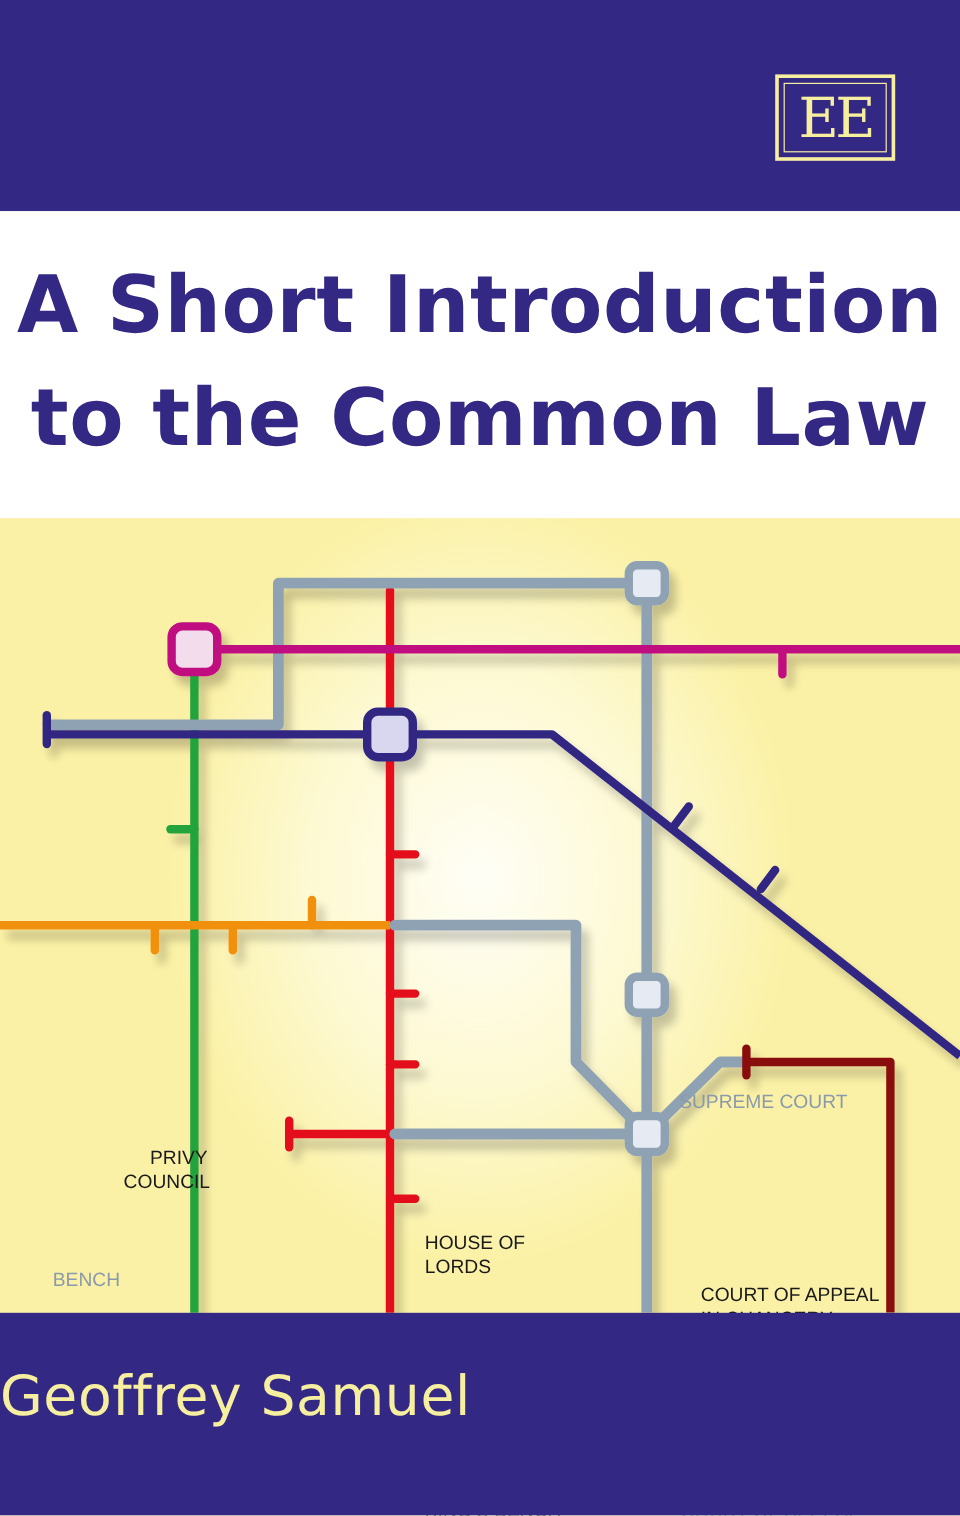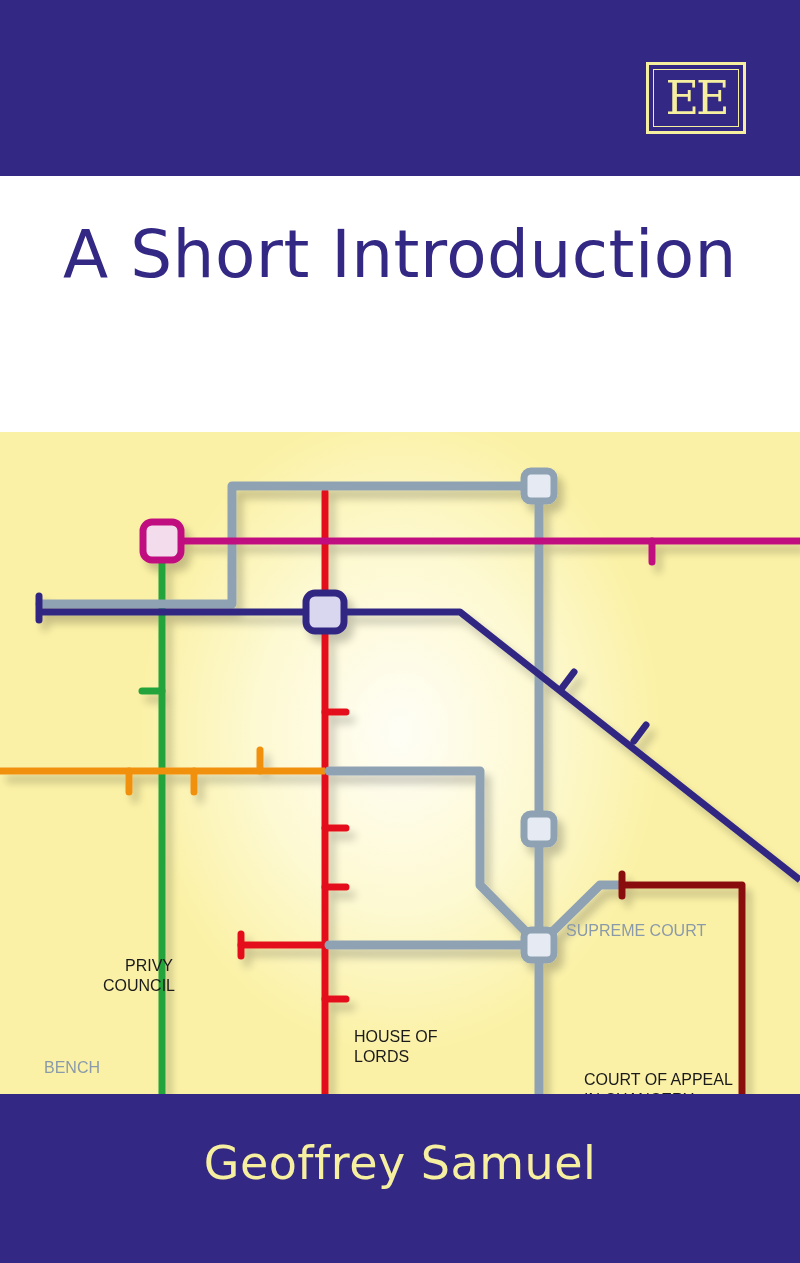--- a/index.html
+++ b/index.html
@@ -2,44 +2,45 @@
 <html><head>
 <meta charset="utf-8">
 <style>
   html,body{margin:0;padding:0;}
   body{width:800px;height:1263px;position:relative;overflow:hidden;background:#fff;font-family:"DejaVu Sans",sans-serif;}
   .top-band{position:absolute;left:0;top:0;width:800px;height:176px;background:#332883;padding-left:32px;}
   .logo{position:absolute;left:646px;top:62px;width:100px;height:72px;border:3px solid #f7efa0;box-sizing:border-box;}
   .logo-inner{position:absolute;left:4px;top:4px;right:4px;bottom:4px;border:1.5px solid #f7efa0;display:flex;align-items:center;justify-content:center;}
   .logo-text{font-family:"DejaVu Serif",serif;font-size:46px;color:#f7efa0;letter-spacing:-3px;line-height:1;}
   .title-area{position:absolute;left:0;top:176px;width:800px;height:256px;background:#fff;}
-  .title-line{position:absolute;left:0;width:800px;text-align:center;color:#332883;font-family:"DejaVu Sans",sans-serif;font-size:66px;font-weight:400;letter-spacing:0.5px;line-height:1;}
+  .title-line{position:absolute;left:0;width:800px;text-align:center;color:#332883;font-family:"DejaVu Sans",sans-serif;font-size:66px;font-weight:700;letter-spacing:0.5px;line-height:1;}
   .map{position:absolute;left:0;top:432px;width:800px;height:662px;
     background:radial-gradient(ellipse 260px 320px at 400px 300px,#fffef6 0%,#fdf9d2 55%,#fbf1a6 100%);
     background-color:#fbf1a6;}
   .map svg{position:absolute;left:0;top:0;}
   .bottom-band{position:absolute;left:0;top:1094px;width:800px;height:169px;background:#332883;}
-  .author{position:absolute;left:0;top:1140px;width:800px;text-align:center;color:#f7efa0;font-size:46px;font-weight:500;letter-spacing:0.5px;line-height:1;}
+  .author{position:absolute;left:0;top:1140px;width:800px;text-align:left;color:#f7efa0;font-size:46px;font-weight:500;letter-spacing:0.5px;line-height:1;}
   .lbl{position:absolute;font-family:"Liberation Sans",sans-serif;font-size:16px;line-height:20px;color:#1a1a1a;white-space:pre;letter-spacing:0px;}
   .lbl.grey{color:#8a9aaa;}
   .lbl.right{text-align:right;}
 </style>
 </head>
 <body>
 
 <div class="top-band">
   <div class="logo">
     <div class="logo-inner">
       <span class="logo-text">EE</span>
     </div>
   </div>
 </div>
 
 <div class="title-area">
   <div class="title-line" style="top:46px;">A Short Introduction</div>
+  <div class="title-line" style="top:140px;">to the Common Law</div>
 </div>
 
 <div class="map">
   <svg width="800" height="662" viewBox="0 432 800 662">
     <defs>
       <filter id="sh" x="-10%" y="-10%" width="130%" height="130%">
         <feGaussianBlur in="SourceAlpha" stdDeviation="4"></feGaussianBlur>
         <feOffset dx="6" dy="8" result="o"></feOffset>
         <feComponentTransfer>
             <feFuncA type="linear" slope="0.22"></feFuncA>
@@ -102,21 +103,21 @@
       <rect x="143" y="522" width="38" height="38" rx="9" fill="#f3dcec" stroke="#c0107f" stroke-width="7"></rect>
       <rect x="306" y="593" width="38" height="38" rx="9" fill="#d9d6ef" stroke="#332883" stroke-width="7"></rect>
       <rect x="524" y="471" width="30" height="30" rx="7" fill="#e6ebf3" stroke="#8fa2b3" stroke-width="7"></rect>
       <rect x="524" y="814" width="30" height="30" rx="7" fill="#e6ebf3" stroke="#8fa2b3" stroke-width="7"></rect>
       <rect x="524" y="930" width="30" height="30" rx="7" fill="#e6ebf3" stroke="#8fa2b3" stroke-width="7"></rect>
     </g>
   </svg>
 
   <div class="lbl right" style="left:60px;top:524px;width:70px;line-height:20px;margin-left:43px;">PRIVY
 COUNCIL</div>
-  <div class="lbl grey" style="left:566px;top:489px;">SUPREME COURT</div>
+  <div class="lbl grey" style="left:566px;top:477px;">SUPREME COURT</div>
   <div class="lbl grey" style="left:44px;top:626px;">BENCH</div>
   <div class="lbl" style="left:354px;top:595px;">HOUSE OF
 LORDS</div>
   <div class="lbl" style="left:584px;top:638px;">COURT OF APPEAL
 IN CHANCERY</div>
   <div class="lbl" style="left:38px;top:681px;">ADMIRALTY</div>
   <div class="lbl" style="left:354px;top:695px;">EXCHEQUER
 CHAMBER</div>
   <div class="lbl" style="left:648px;top:705px;">CHANCERY</div>
   <div class="lbl" style="left:200px;top:725px;">ARBITRATION</div>

